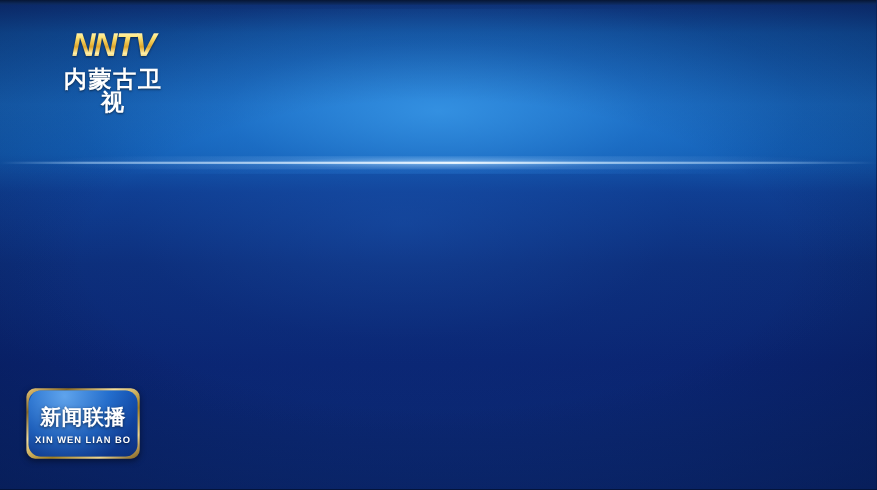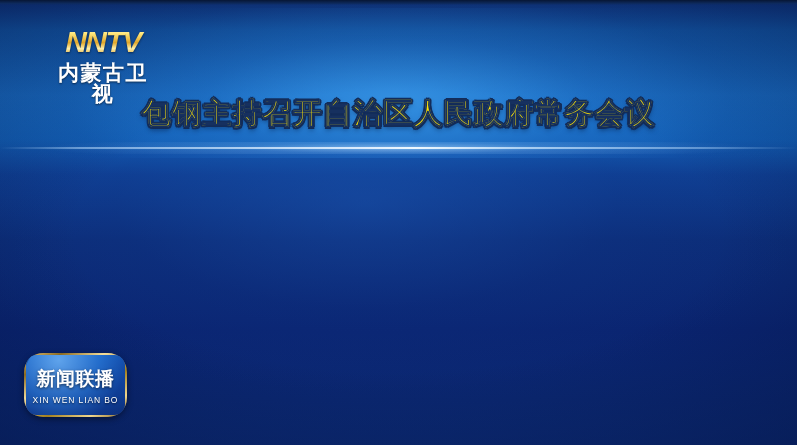--- a/index.html
+++ b/index.html
@@ -177,21 +177,21 @@
   }
   .body-copy p { margin: 0; }
 
   
   .badge {
     position: absolute;
     left: 24px;
     top: 353px;
     width: 103px;
     height: 64px;
-    border-radius: 19px;
+    border-radius: 8px;
     background: linear-gradient(150deg, #e9c87a 0%, #8a6a22 18%, #f4dd9a 38%, #a3801f 62%, #f0d68d 82%, #7d5d1c 100%);
     padding: 2px;
     box-sizing: border-box;
     box-shadow: 0 2px 6px rgba(0,0,0,0.45);
   }
   .badge-inner {
     position: relative;
     width: 100%;
     height: 100%;
     border-radius: 11px;
@@ -233,21 +233,21 @@
   .badge-cn {
     font-size: 19px;
     font-weight: 700;
     color: #ffffff;
     letter-spacing: 0.5px;
     text-shadow: 0 1px 3px rgba(0,0,0,0.6);
   }
   .badge-en {
     margin-top: 3px;
     font-size: 8.5px;
-    font-weight: 400;
+    font-weight: 700;
     color: #ffffff;
     letter-spacing: 0.9px;
     text-shadow: 0 1px 2px rgba(0,0,0,0.6);
   }
 </style>
 </head>
 <body>
 
 <div id="frame">
 
@@ -255,21 +255,20 @@
   <div class="bg-header-glow"></div>
   <div class="bg-lower-glow"></div>
   <div class="bg-vignette"></div>
   <div class="top-dark-band"></div>
 
   <div class="logo-block">
     <div class="logo-mark">NNTV</div>
     <div class="logo-sub">内蒙古卫视</div>
   </div>
 
-  <div class="headline">包钢主持召开自治区人民政府常务会议</div>
 
   <div class="divider-wrap">
     <div class="divider-halo"></div>
     <div class="divider-core"></div>
   </div>
 
 
   <div class="badge">
     <div class="badge-inner">
       <div class="badge-globe"></div>

